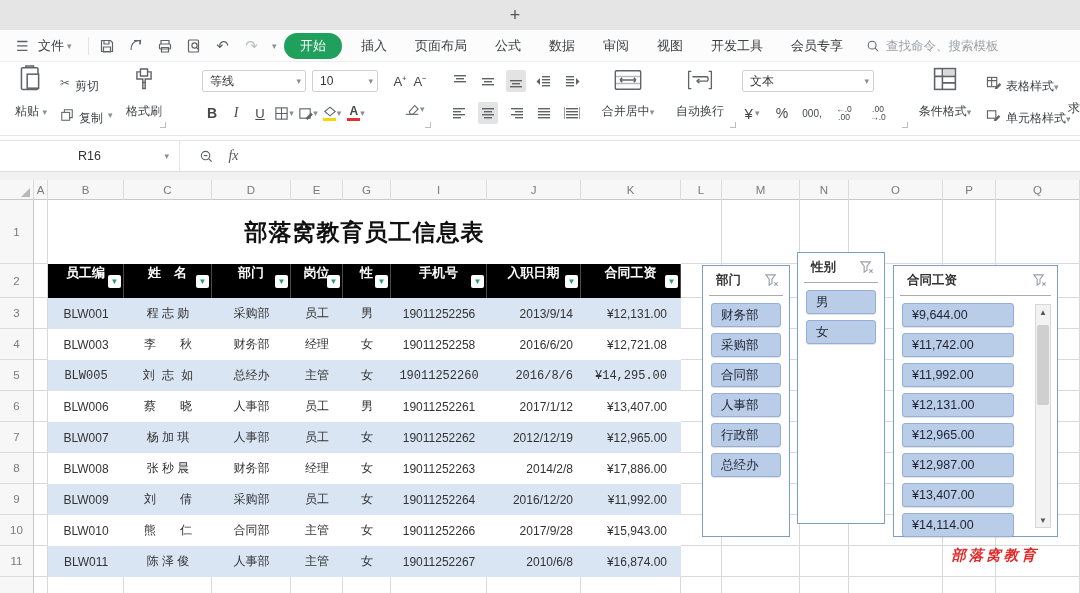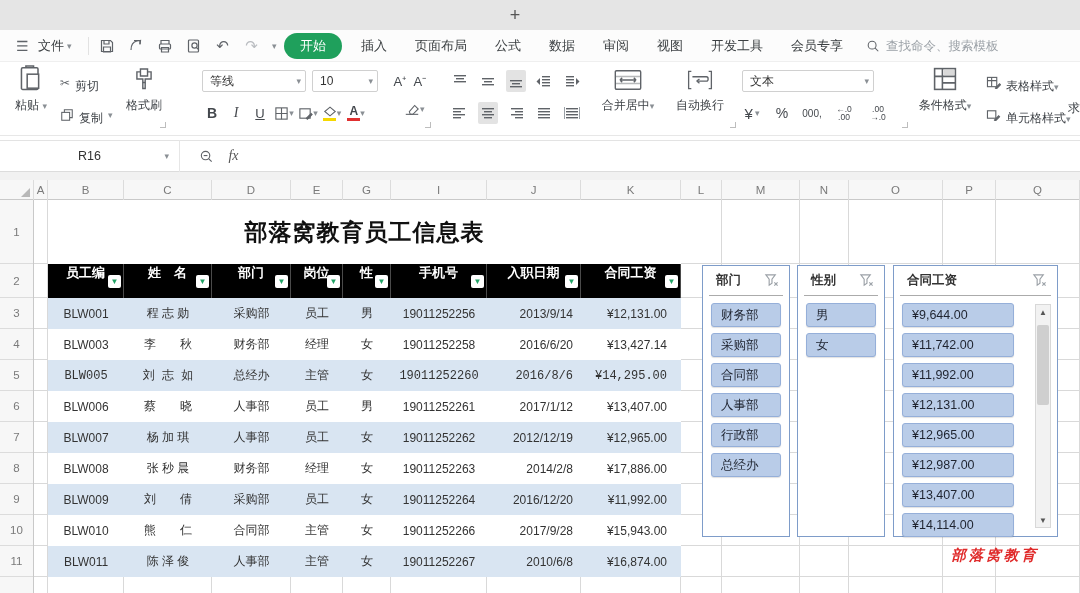--- a/index.html
+++ b/index.html
@@ -31,21 +31,21 @@
   .menu-tab.active { background:var(--accent_green); color:#fff; border-radius:13px; padding:4px 16px; margin-right:4px; }
   .mb-search { left:866px; gap:6px; color:#9aa0a6; font-size:12.5px; }
   .chev { font-size:9px; color:#8a8f94; }
 
   
   .ribbon { position:absolute; top:62px; left:0; width:1080px; height:74px; background:#FFFFFF; border-bottom:1px solid #E7E7E7; color:#3c4043; font-size:12px; overflow:hidden; }
   .rg { position:absolute; top:0; }
   .rlbl { font-size:12px; color:#3f4348; white-space:nowrap;margin-top:8px; }
   .rbig { display:flex; flex-direction:column; align-items:center; }
   .rbig .ric { height:30px; display:flex; align-items:flex-end; justify-content:center; }
-  .rbig .rlbl { margin-top:5px; }
+  .rbig .rlbl { margin-top:11px; }
   .rrow { position:absolute; display:flex; align-items:center; }
   .combo { height:22px; border:1px solid #D0D0D0; border-radius:2px; background:#fff; display:flex; align-items:center; padding:0 4px 0 7px; font-size:12px; color:#333; }
   .combo .cv { flex:1; }
   .ibtn { min-width:20px; height:22px; display:flex; align-items:center; justify-content:center; color:#44484d; }
   .ibtn.sel { background:#E3E3E3; border-radius:2px; }
   .stackic { display:flex; flex-direction:column; align-items:center; line-height:1; }
   .cbar { width:13px; height:3px; margin-top:1px; }
   svg.ric-s { stroke:#5f6368; fill:none; stroke-width:1.2; }
   .corner-mark { position:absolute; width:6px; height:6px; border-right:1px solid #BDBDBD; border-bottom:1px solid #BDBDBD; }
   .tinytxt { font-size:8.5px; line-height:8px; color:#44484d; text-align:center; white-space:pre-line; }
@@ -545,21 +545,21 @@
             <div class="td ra" style="width: 100px; padding-right: 14px;">¥12,131.00</div>
           </div>
           <div class="trow" style="background: rgb(255, 255, 255);">
             <div class="td" style="width: 76px;">BLW003</div>
             <div class="td" style="width: 88px;">李　　秋</div>
             <div class="td" style="width: 79px;">财务部</div>
             <div class="td" style="width: 52px;">经理</div>
             <div class="td" style="width: 48px;">女</div>
             <div class="td" style="width: 96px;">19011252258</div>
             <div class="td ra" style="width: 94px; padding-right: 8px;">2016/6/20</div>
-            <div class="td ra" style="width: 100px; padding-right: 14px;">¥13,427.14</div>
+            <div class="td ra" style="width: 100px; padding-right: 14px;">¥12,721.08</div>
           </div>
           <div class="trow" style="background: var(--band_blue); font-family: Liberation Mono, monospace;">
             <div class="td" style="width: 76px;">BLW005</div>
             <div class="td" style="width: 88px;">刘 志 如</div>
             <div class="td" style="width: 79px;">总经办</div>
             <div class="td" style="width: 52px;">主管</div>
             <div class="td" style="width: 48px;">女</div>
             <div class="td" style="width: 96px;">19011252260</div>
             <div class="td ra" style="width: 94px; padding-right: 8px;">2016/8/6</div>
             <div class="td ra" style="width: 100px; padding-right: 14px;">¥14,295.00</div>
@@ -636,21 +636,21 @@
             </div>
             <div class="slicer-items">
               <div class="slicer-btn">财务部</div>
               <div class="slicer-btn">采购部</div>
               <div class="slicer-btn">合同部</div>
               <div class="slicer-btn">人事部</div>
               <div class="slicer-btn">行政部</div>
               <div class="slicer-btn">总经办</div>
             </div>
           </div>
-          <div class="slicer" style="left: 797px; width: 88px; top: 65px; height: 272px;">
+          <div class="slicer" style="left: 797px; width: 88px; top: 52px; height: 272px;">
             <div class="slicer-head">
               <div class="slicer-title">性别</div>
               <div class="slicer-funnel"><svg width="15" height="15" viewBox="0 0 16 16" fill="none" stroke="#9aa0a6" stroke-width="1.2">
                   <path d="M2 2h10L8.5 6.5V11l-3 2V6.5z"></path>
                   <path d="M11 10l3.5 3.5M14.5 10L11 13.5"></path>
                 </svg></div>
             </div>
             <div class="slicer-items">
               <div class="slicer-btn">男</div>
               <div class="slicer-btn">女</div>

